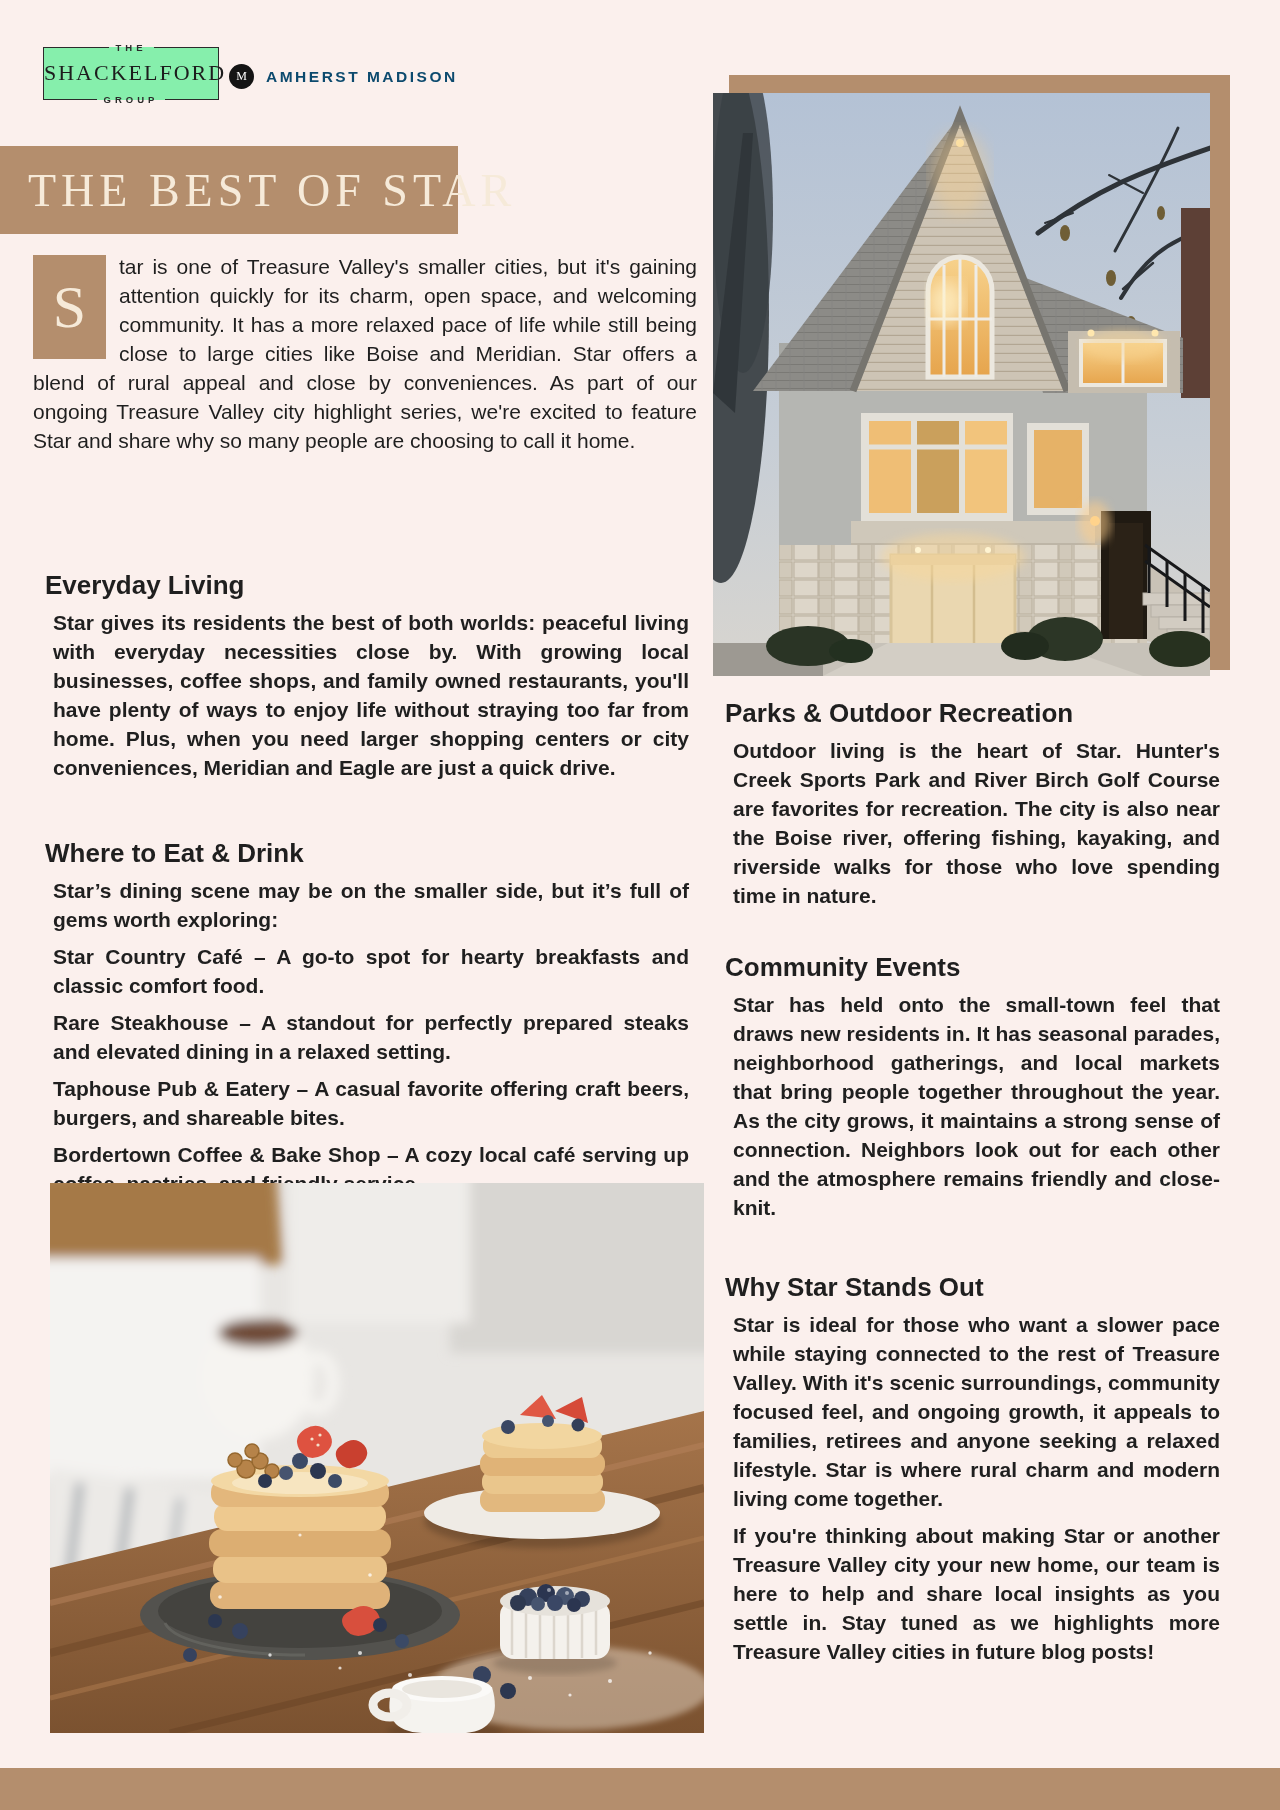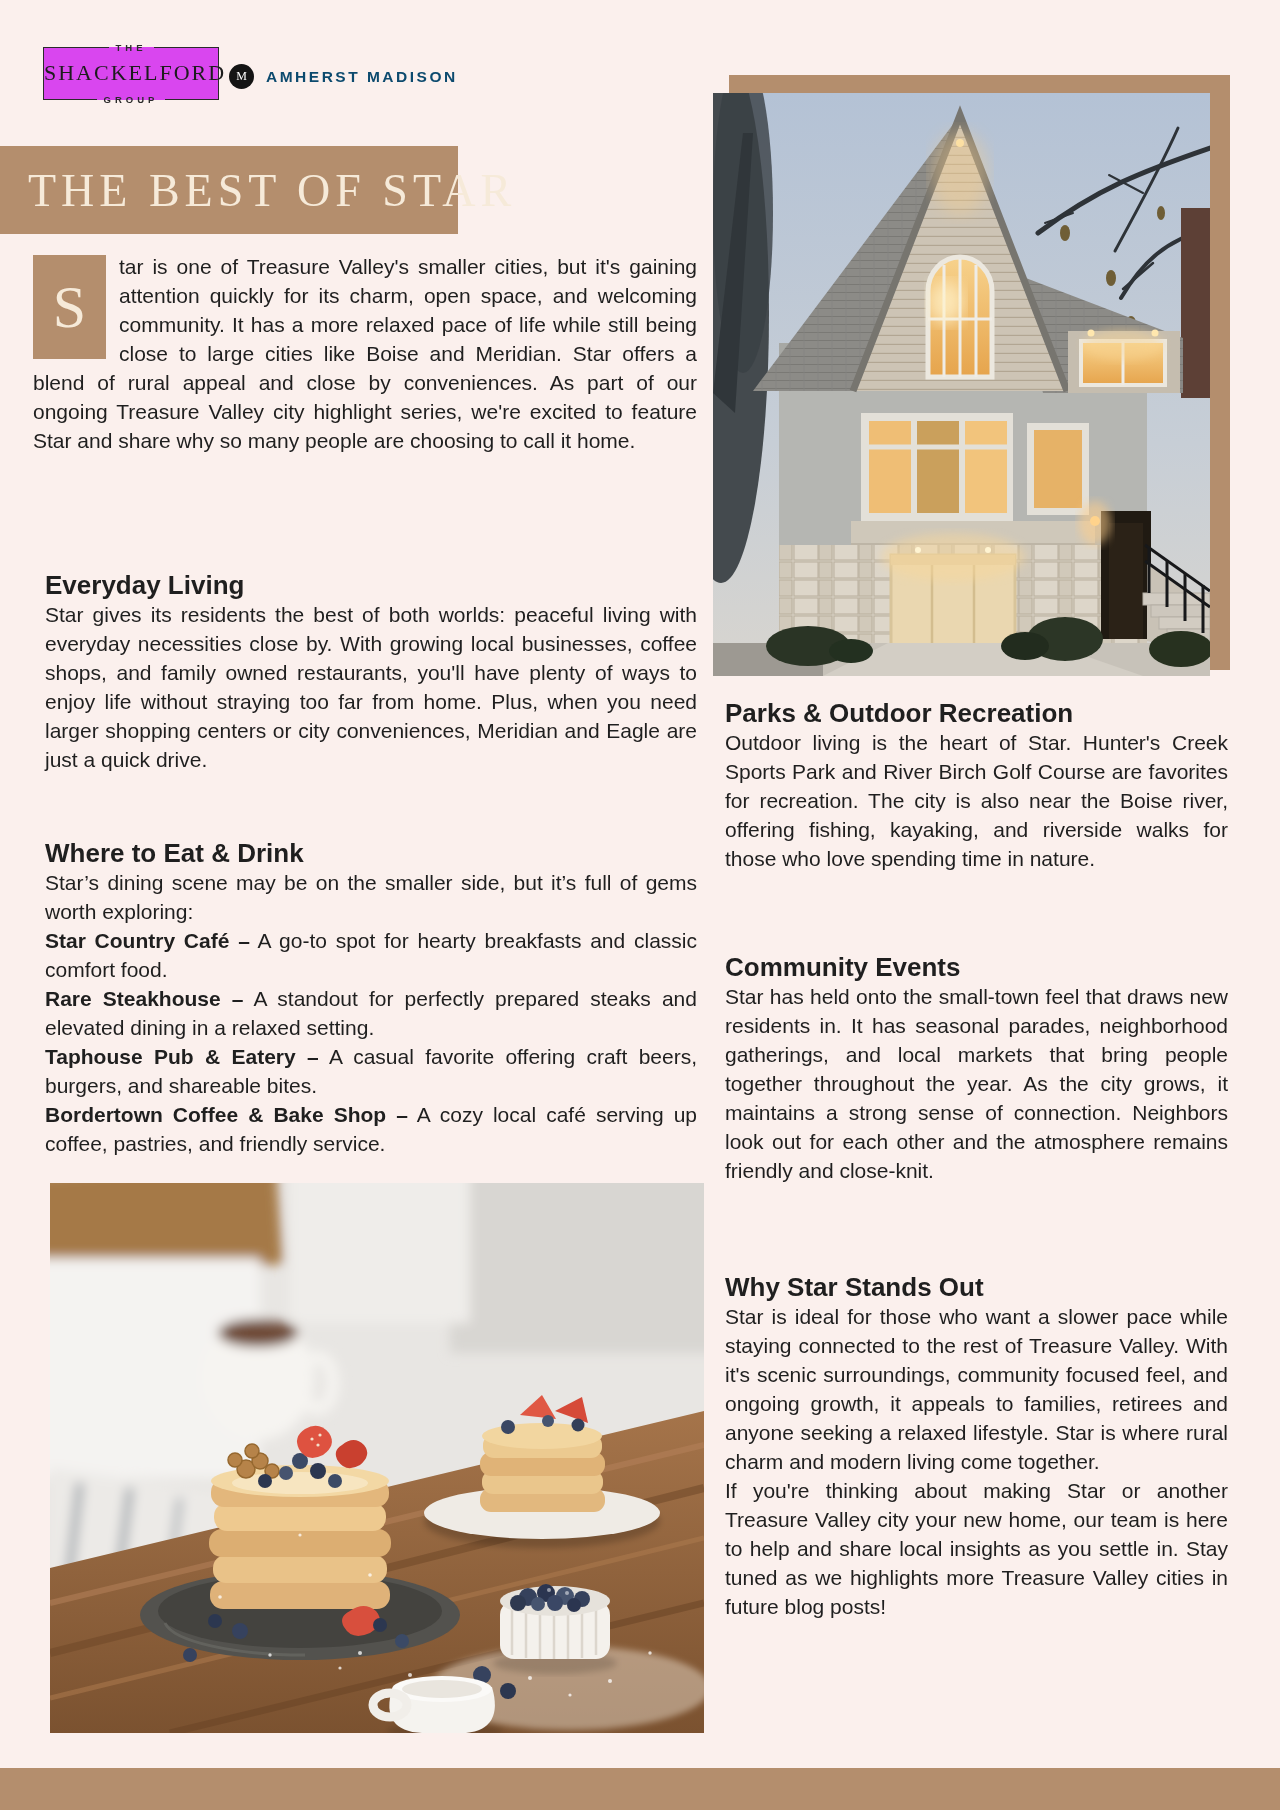--- a/index.html
+++ b/index.html
@@ -11,21 +11,21 @@
   html,body{margin:0;padding:0;background:#e9e2de;}
   .page{
     position:relative;width:1280px;height:1810px;margin:0 auto;
     background:var(--bg);color:var(--ink);
     font-family:"Liberation Sans",sans-serif;overflow:hidden;
   }
   
   .logo-box{
     position:absolute;left:43px;top:47px;width:174px;height:53px;
     border-left:1.5px solid #2b2b2b;border-right:1.5px solid #2b2b2b;
-    background:#d946ef;
+    background:#86efac;
   }
   .logo-rule-row{
     position:absolute;left:-1px;right:-1px;display:flex;align-items:center;
     font-size:9.5px;letter-spacing:4px;color:#2b2b2b;font-weight:bold;
   }
   .logo-rule-row .rule{flex:1;height:1.5px;background:#2b2b2b;}
   .logo-rule-row .rule-label{padding:0 7px;}
   .row-top{top:-5px;}
   .row-bottom{bottom:-5px;}
   .logo-name{
@@ -58,21 +58,21 @@
   .drop-cap-box{
     float:left;width:73px;height:104px;background:var(--accent);
     color:var(--cream);font-family:"Liberation Serif",serif;font-size:60px;
     display:flex;align-items:center;justify-content:center;
     margin:3px 13px 8px 0;
   }
   .section{position:absolute;font-size:21px;line-height:29px;text-align:justify;}
   .section h2{
     font-size:26px;line-height:30px;margin:0;font-weight:bold;text-align:left;
   }
-  .section p{margin:0;}
+  .section p{margin:8px;font-weight:bold;}
   .col-left{left:45px;width:652px;}
   .col-right{left:725px;width:503px;}
   .sec-everyday{top:570px;}
   .sec-eat{top:838px;}
   .sec-parks{top:698px;}
   .sec-community{top:952px;}
   .sec-why{top:1272px;}
   
   .house-wrap{position:absolute;left:713px;top:75px;width:517px;height:601px;}
   .house-frame{position:absolute;left:16px;top:0;right:0;bottom:6px;background:var(--accent);}

